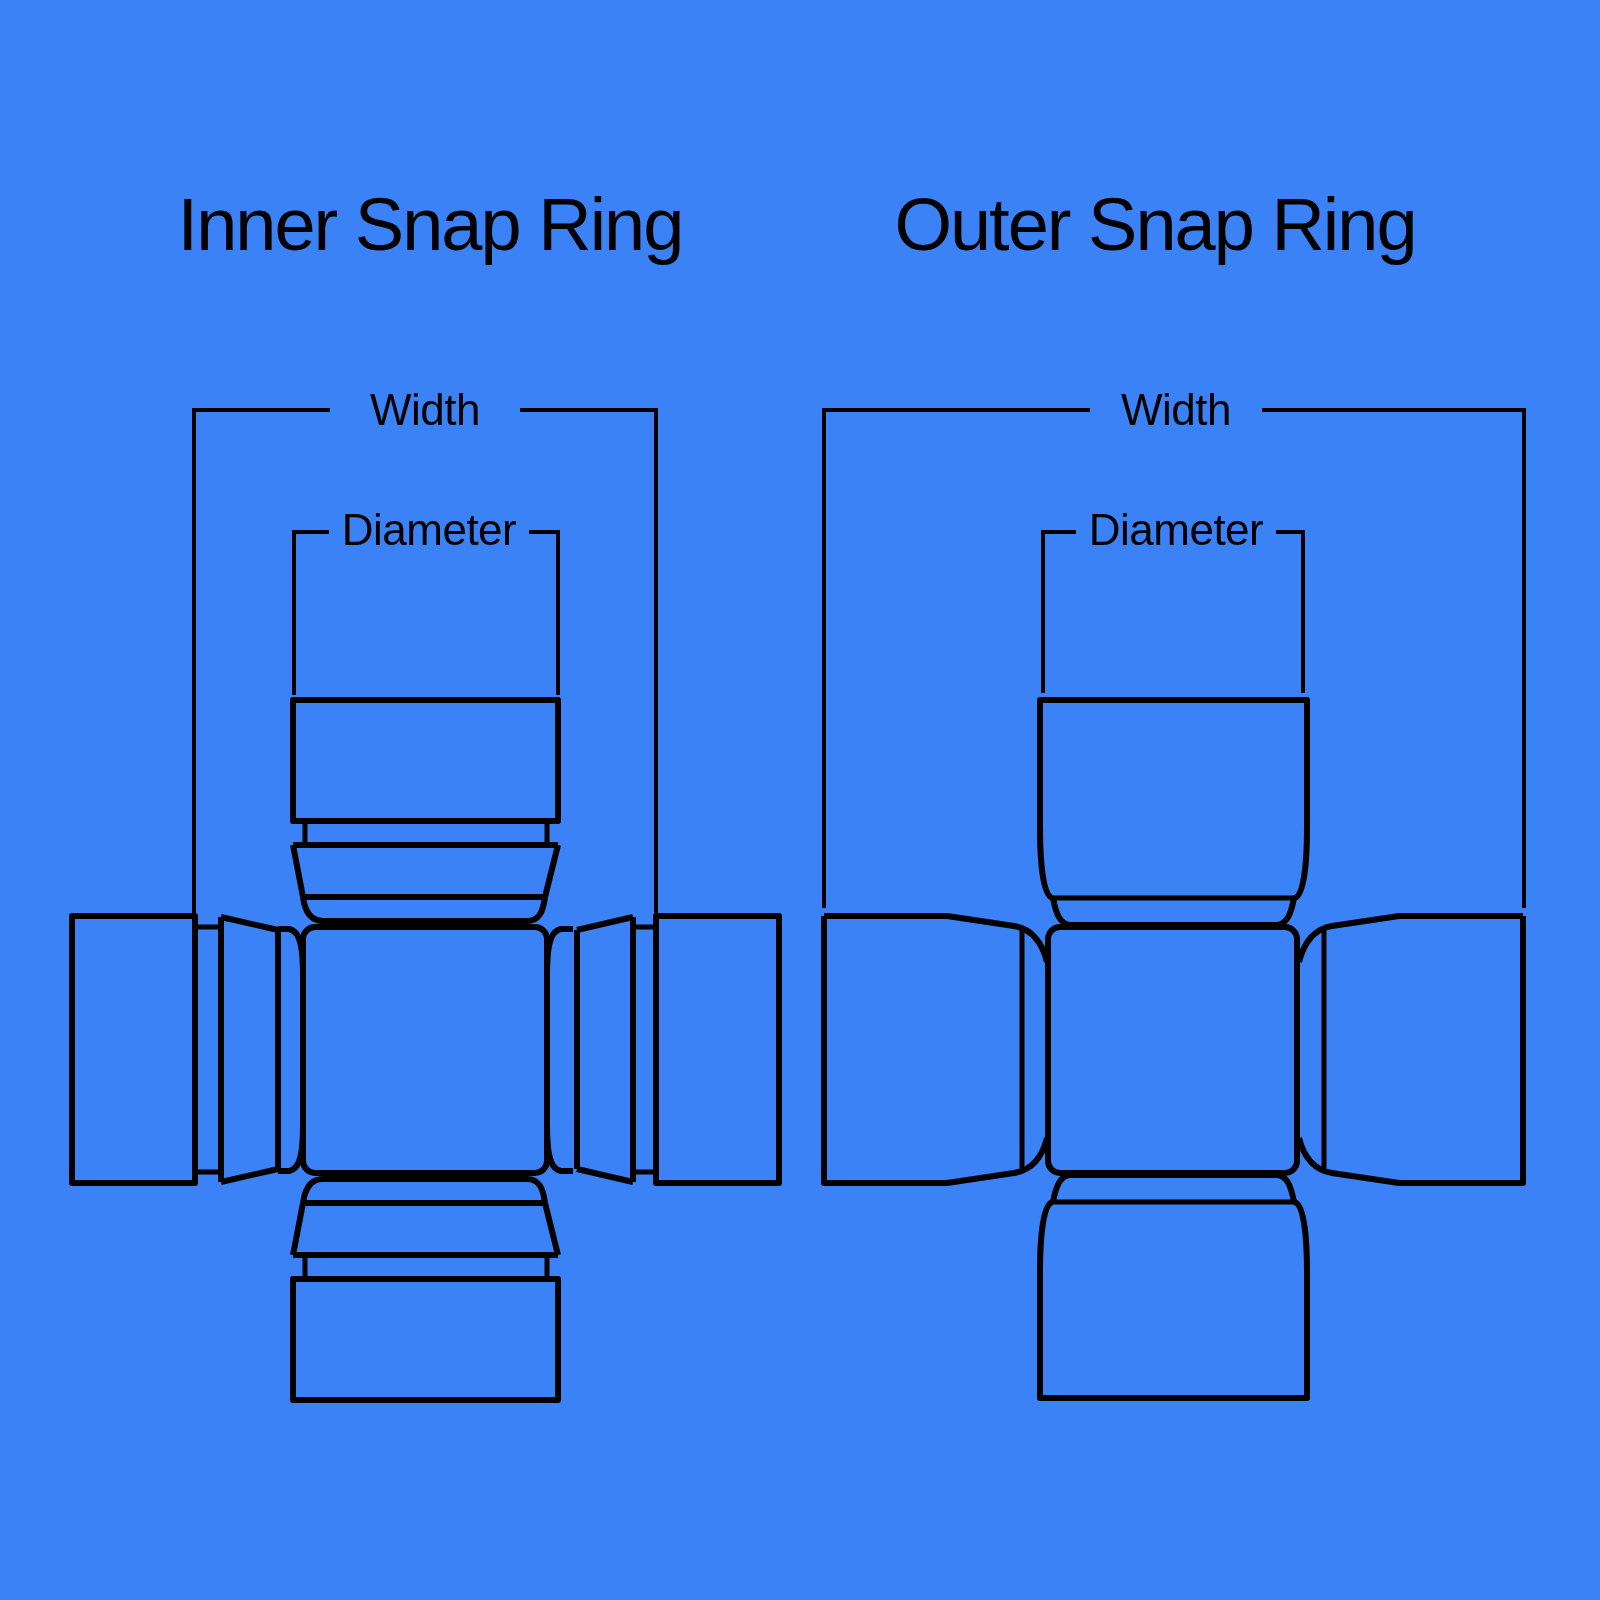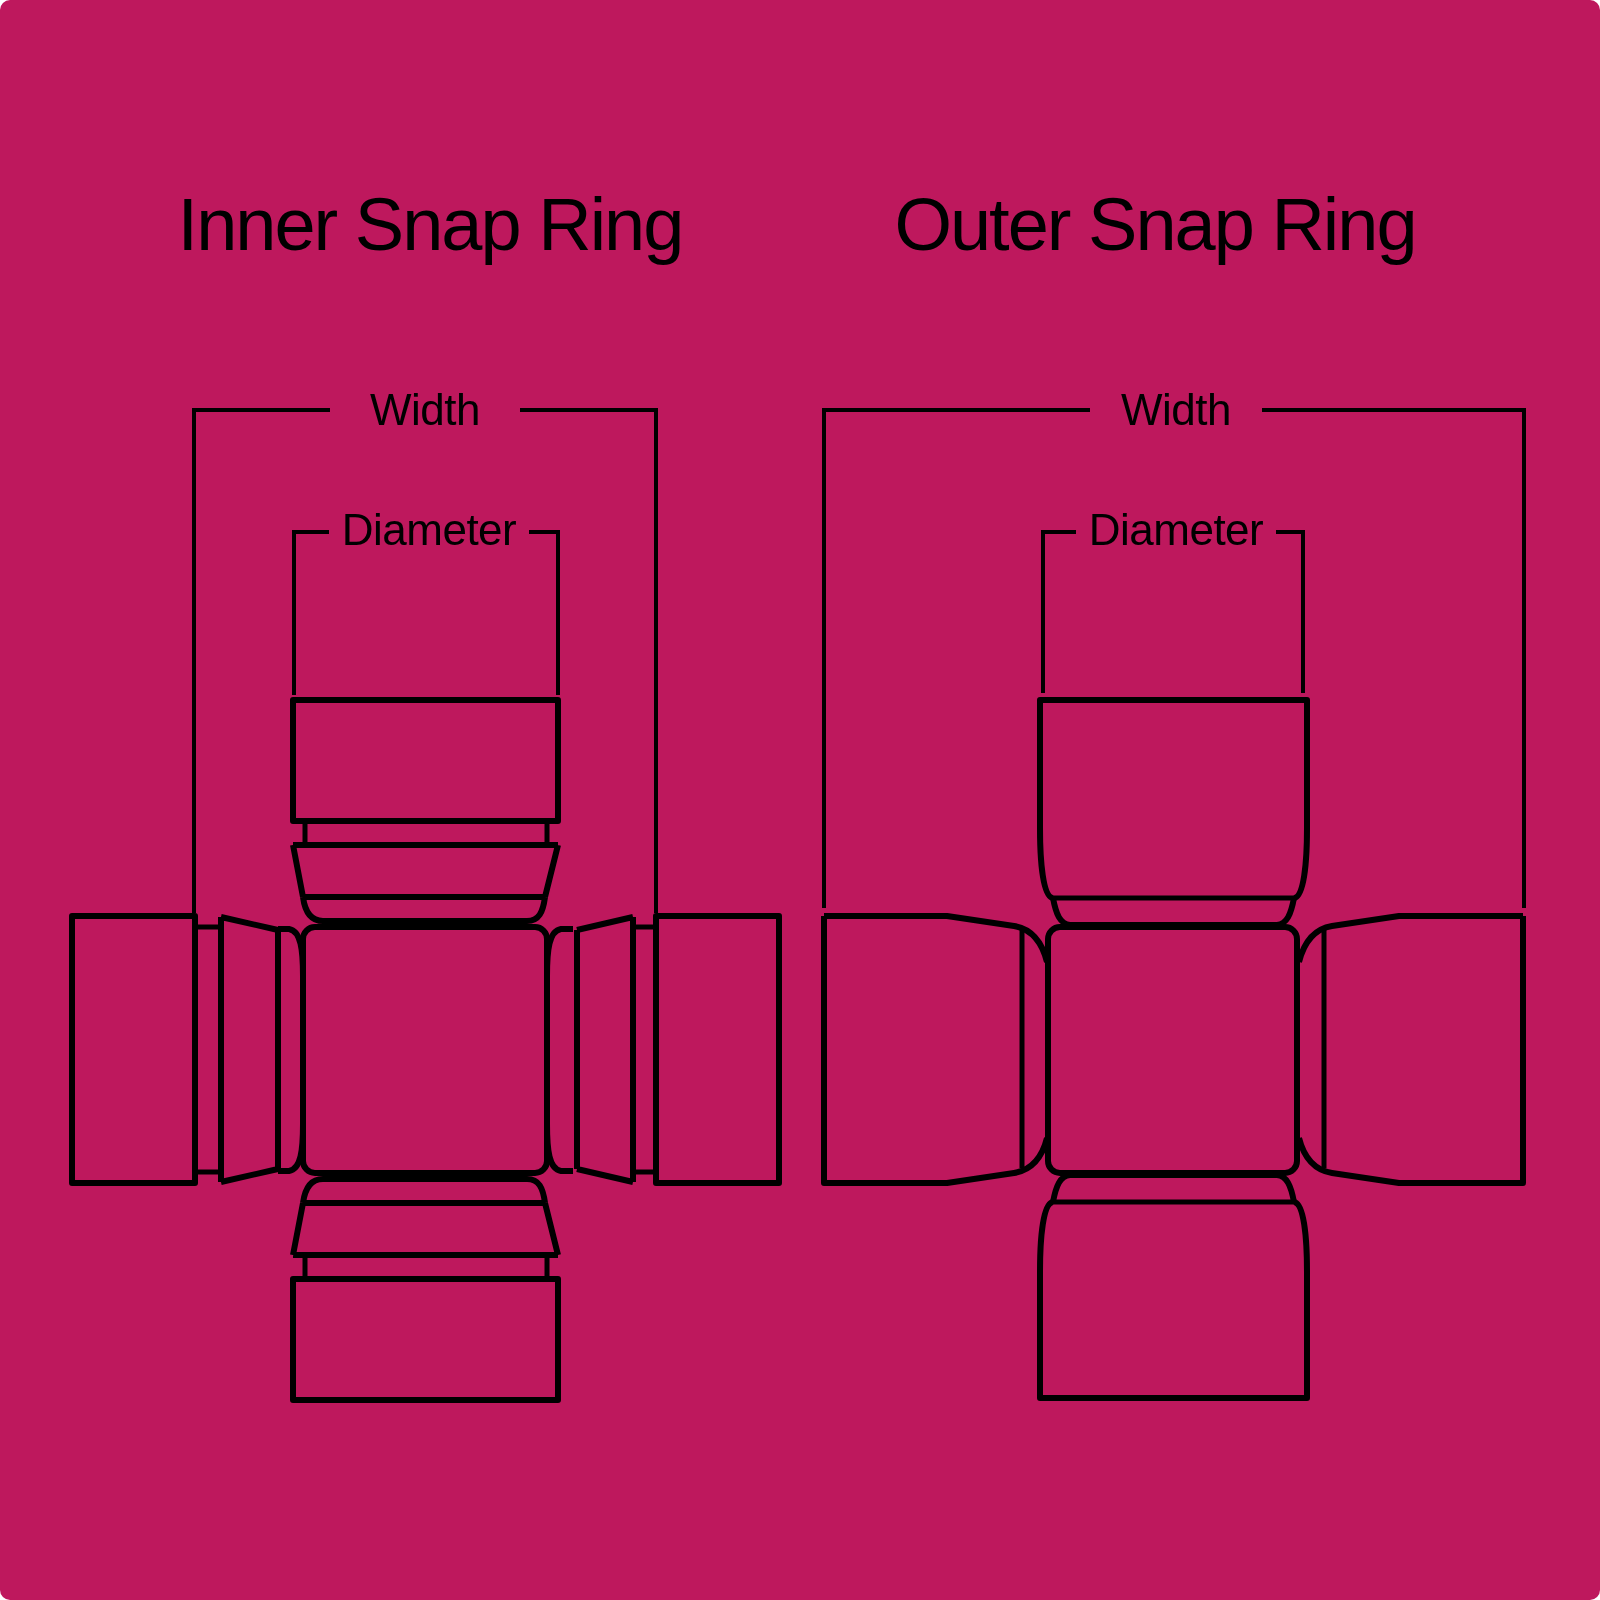--- a/index.html
+++ b/index.html
@@ -45,21 +45,21 @@
   .label-text {
     font-family: "Liberation Sans", "DejaVu Sans", sans-serif;
     font-size: 44px;
     letter-spacing: -0.5px;
     fill: var(--line, #000000);
   }
 </style>
 </head>
 <body>
 
-<div class="stage" style="background: #be185d; border-radius: 10px;">
+<div class="stage" style="background: #3b82f6;">
 <svg width="1600" height="1600" viewBox="0 0 1600 1600">
 
   <g>
 
     <text class="title-text" x="430" y="250" text-anchor="middle">Inner Snap Ring</text>
 
     <path class="dim-line" d="M194,913 L194,410 L330,410"></path>
     <path class="dim-line" d="M520,410 L656,410 L656,913"></path>
     <text class="label-text" x="425" y="425" text-anchor="middle">Width</text>
 

